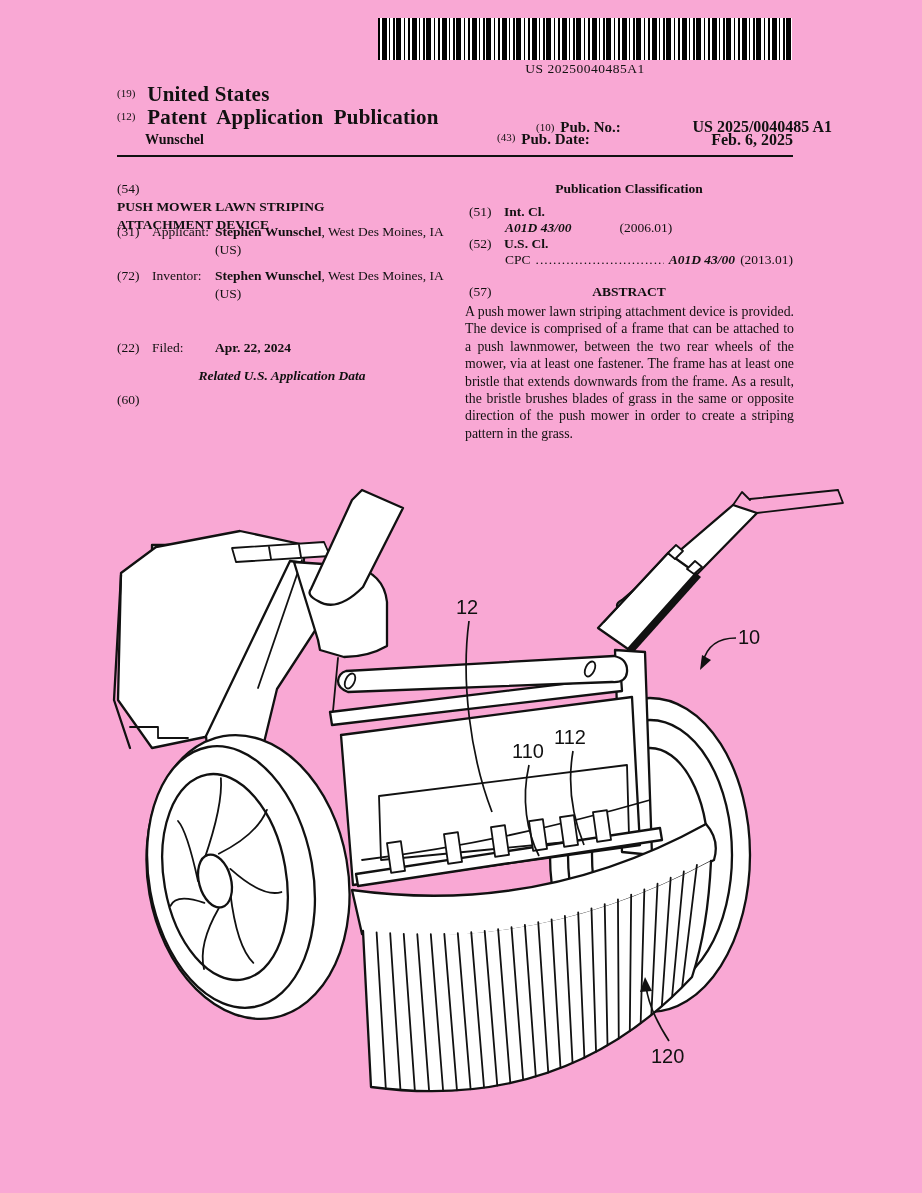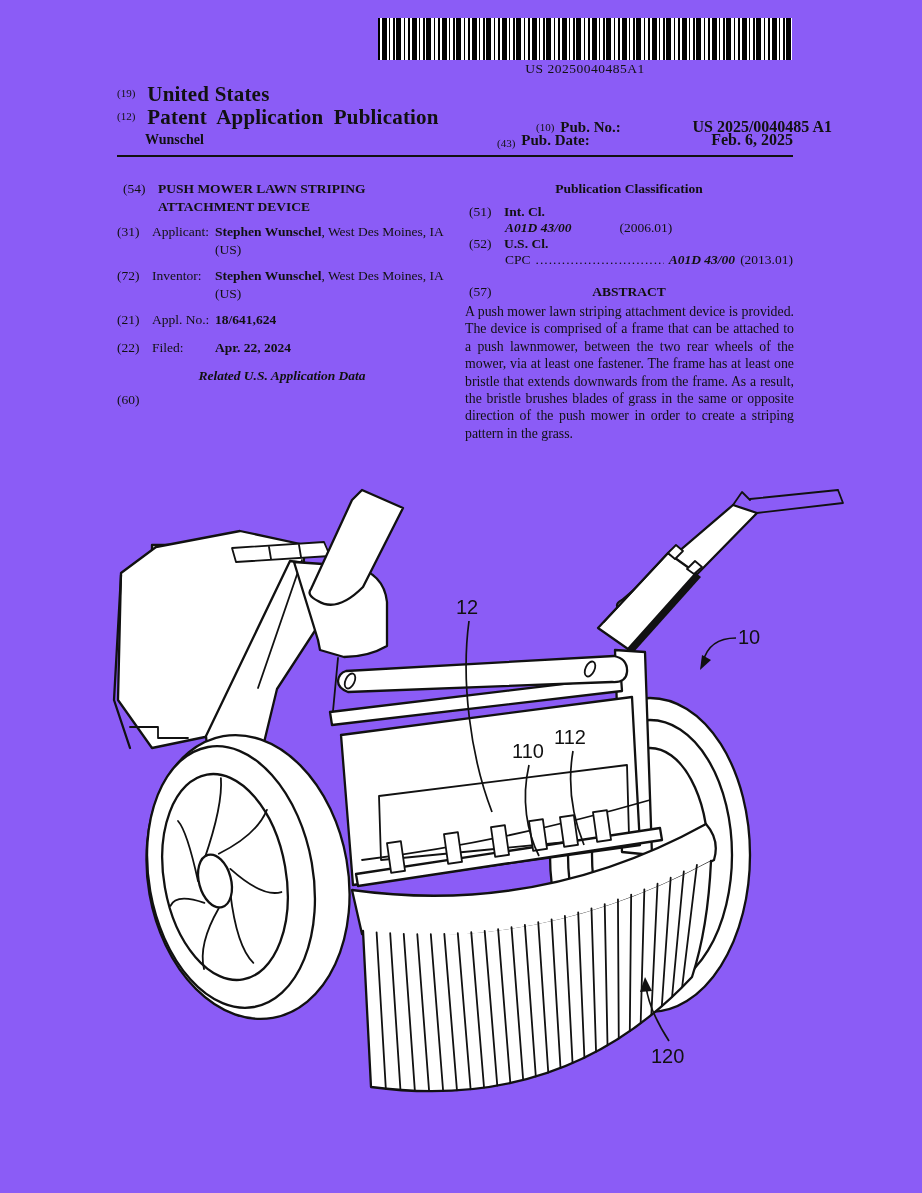--- a/index.html
+++ b/index.html
@@ -1,16 +1,16 @@
 <!DOCTYPE html>
 <html><head>
 <meta charset="utf-8">
 <style>
   html,body{margin:0;padding:0;background:#e8e8e8;}
-  .page{position:relative;width:922px;height:1193px;background:#8b5cf6;margin:0 auto;
+  .page{position:relative;width:922px;height:1193px;background:#f9a8d4;margin:0 auto;
         font-family:"Liberation Serif",serif;color:#111;overflow:hidden;}
   .abs{position:absolute;}
   .pnum{font-size:11px;color:#111;}
   .h-big{font-size:21px;font-weight:bold;letter-spacing:.2px;}
   .h-pap{word-spacing:5px;}
   .h-small{font-size:14px;font-weight:bold;text-align:center;}
   .h-right-label{font-size:15px;font-weight:bold;}
   .h-right-value{font-size:16px;font-weight:bold;}
   .rule{background:#111;height:2px;}
   .t{font-size:13.5px;line-height:1.32;}
@@ -49,50 +49,45 @@
     <span class="pnum" style="vertical-align:4px;">(12)</span>
     <span class="h-big h-pap" style="margin-left:8px;">Patent Application Publication</span>
   </div>
   <div class="abs h-small" style="left:145px;top:132px;">Wunschel</div>
 
   <div class="abs row" style="left:497px;top:118px;width:296px;align-items:center;margin-left:39px;">
     <span class="pnum">(10)</span>
     <span class="h-right-label" style="margin-left:6px;">Pub. No.:</span>
     <span class="h-right-value" style="margin-left:auto;">US 2025/0040485 A1</span>
   </div>
-  <div class="abs row" style="left:497px;top:131px;width:296px;align-items:flex-end;">
+  <div class="abs row" style="left:497px;top:131px;width:296px;align-items:flex-start;">
     <span class="pnum">(43)</span>
     <span class="h-right-label" style="margin-left:6px;">Pub. Date:</span>
     <span class="h-right-value" style="margin-left:auto;">Feb. 6, 2025</span>
   </div>
 
   <div class="abs rule" style="left:117px;top:155px;width:676px;"></div>
 
-  <div class="abs row t" style="left:123px;top:180px;width:330px;">
+  <div class="abs row t" style="left:117px;top:180px;width:330px;flex-direction:column;">
     <span class="num-col">(54)</span>
     <span class="b" style="width:252px;">PUSH MOWER LAWN STRIPING ATTACHMENT DEVICE</span>
   </div>
 
   <div class="abs row t" style="left:117px;top:223px;width:332px;">
     <span class="num-col">(31)</span>
     <span class="lbl-col">Applicant:</span>
     <span style="width:234px;"><span class="b">Stephen Wunschel</span><span>, West Des Moines, IA (US)</span></span>
   </div>
 
   <div class="abs row t" style="left:117px;top:267px;width:332px;">
     <span class="num-col">(72)</span>
     <span class="lbl-col">Inventor:</span>
     <span style="width:234px;"><span class="b">Stephen Wunschel</span><span>, West Des Moines, IA (US)</span></span>
   </div>
 
-  <div class="abs row t" style="left:117px;top:311px;width:332px;">
-    <span class="num-col">(21)</span>
-    <span class="lbl-col">Appl. No.:</span>
-    <span class="b">18/641,624</span>
-  </div>
 
   <div class="abs row t" style="left:117px;top:339px;width:332px;">
     <span class="num-col">(22)</span>
     <span class="lbl-col">Filed:</span>
     <span class="b">Apr. 22, 2024</span>
   </div>
 
   <div class="abs t b center" style="left:117px;top:367px;width:330px;font-style:italic;">Related U.S. Application Data</div>
 
   <div class="abs row t" style="left:117px;top:391px;width:332px;">

